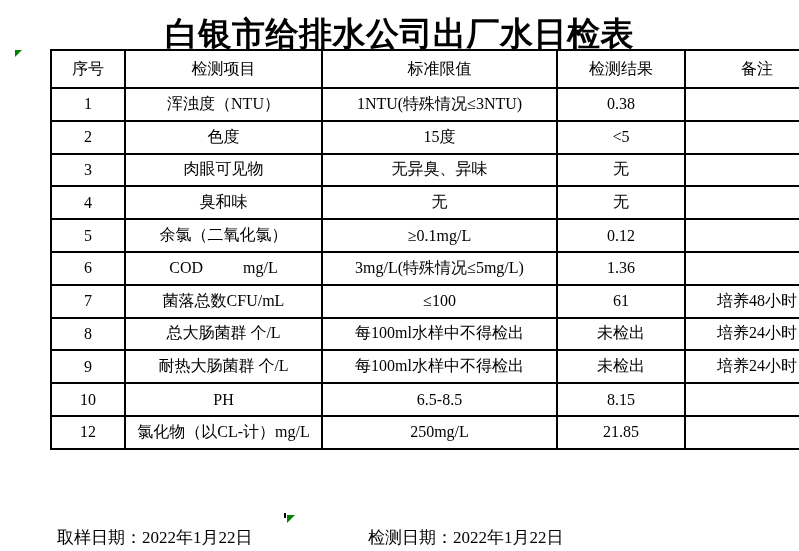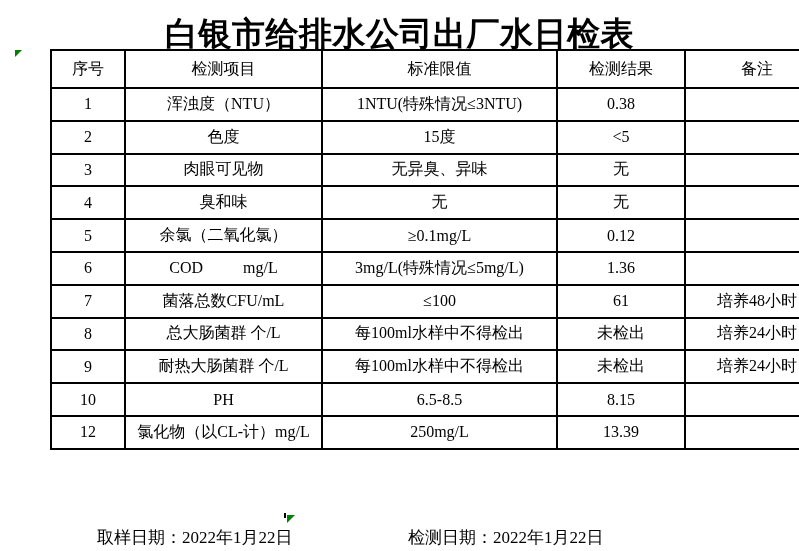--- a/index.html
+++ b/index.html
@@ -76,21 +76,21 @@
     border-right: 8px solid transparent;
   }
   .footer {
     position: absolute;
     top: 526px;
     left: 0;
     width: 100%;
     height: 22px;
     font-size: 17px;
   }
-  .footer span { position: absolute; white-space: pre; margin-left: 40px; }
+  .footer span { position: absolute; white-space: pre; }
   .footer .f-sampling { left: 57px; }
   .footer .f-test { left: 368px; text-align: right; }
   .footer .f-reporter { left: 626px; }
 </style>
 </head>
 <body>
 
 <div class="page">
 
   <div class="title">白银市给排水公司出厂水日检表</div>
@@ -180,21 +180,21 @@
           <td>10</td>
           <td>PH</td>
           <td>6.5-8.5</td>
           <td>8.15</td>
           <td></td>
         </tr>
         <tr>
           <td>12</td>
           <td>氯化物（以CL-计）mg/L</td>
           <td>250mg/L</td>
-          <td>13.39</td>
+          <td>21.85</td>
           <td></td>
         </tr>
       </tbody>
   </table>
 
   <div class="corner-marker"></div>
   <div class="bottom-tick"></div>
   <div class="bottom-marker"></div>
 
   <div class="footer">

